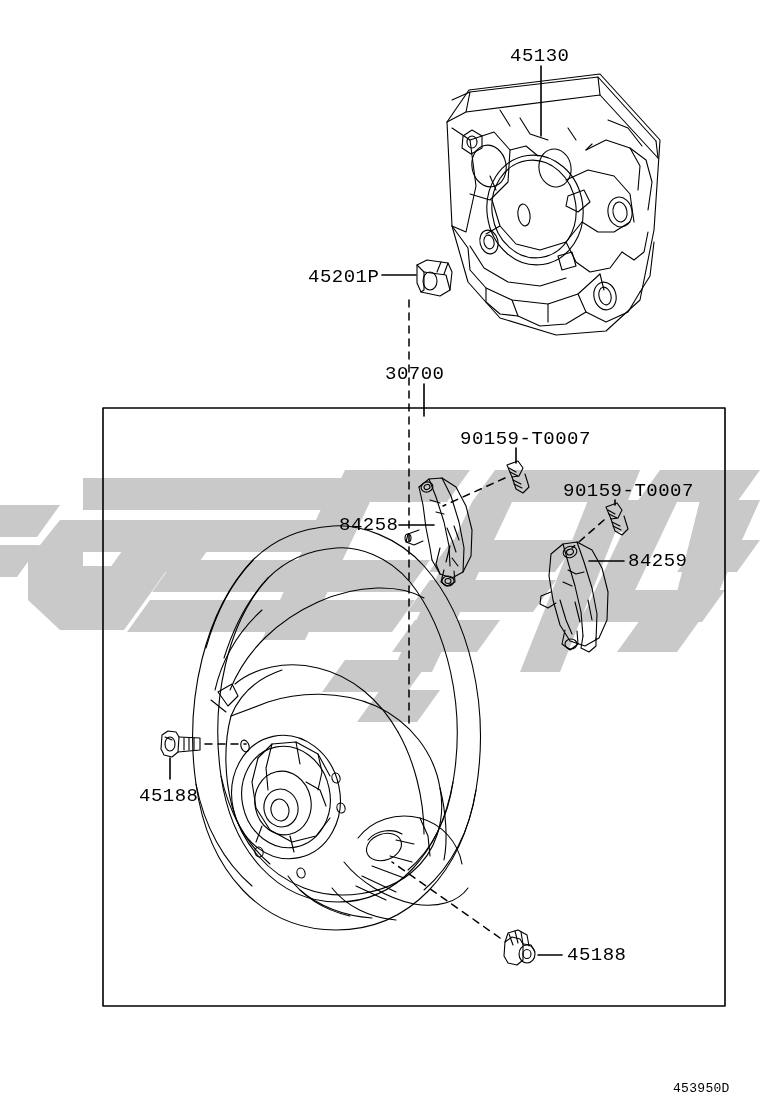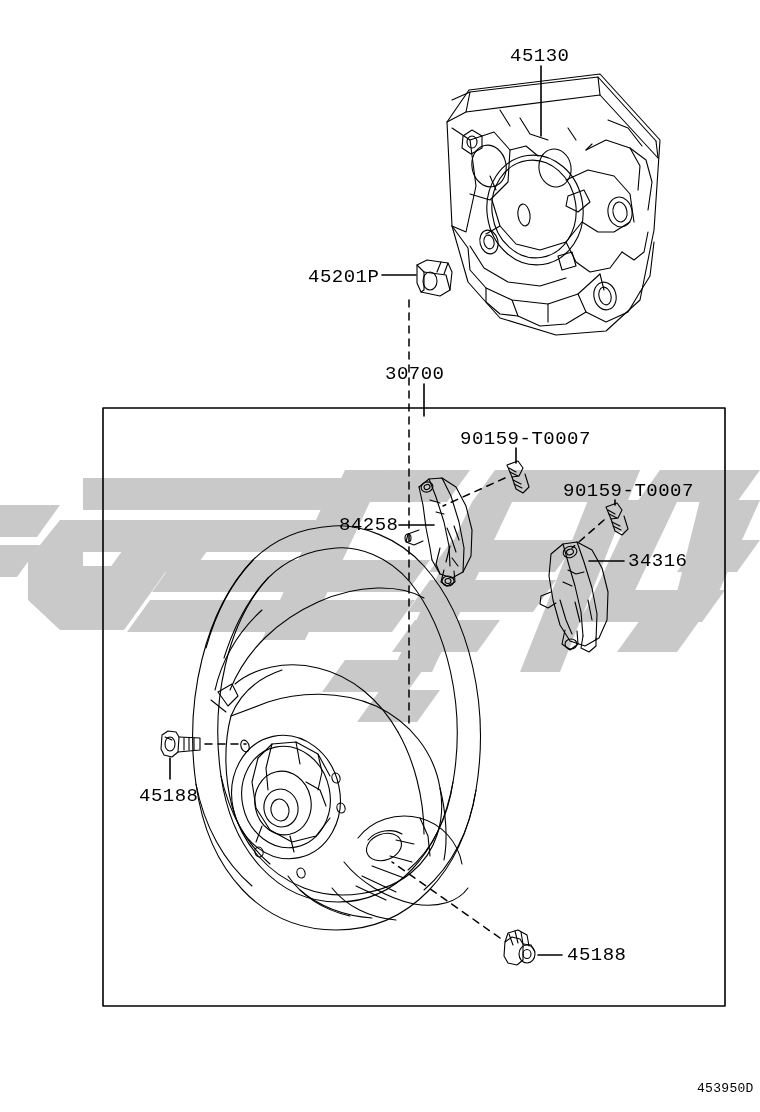--- a/index.html
+++ b/index.html
@@ -369,21 +369,21 @@
   <div class="lbl" style="left:308px; top:268px;text-align:center;">45201P</div>
 
   <div class="lbl" style="left:385px; top:365px;">30700</div>
 
   <div class="lbl" style="left:460px; top:430px;">90159-T0007</div>
 
   <div class="lbl" style="left:563px; top:482px;">90159-T0007</div>
 
   <div class="lbl" style="left:339px; top:516px;">84258</div>
 
-  <div class="lbl" style="left:628px; top:552px;">34316</div>
+  <div class="lbl" style="left:628px; top:552px;">84259</div>
 
   <div class="lbl" style="left:139px; top:787px;">45188</div>
 
   <div class="lbl" style="left:567px; top:946px;">45188</div>
 
-  <div class="lbl-small" style="left:673px; top:1082px;margin-left:24px;">453950D</div>
+  <div class="lbl-small" style="left:673px; top:1082px;">453950D</div>
 
 </div>
 
 </body></html>

